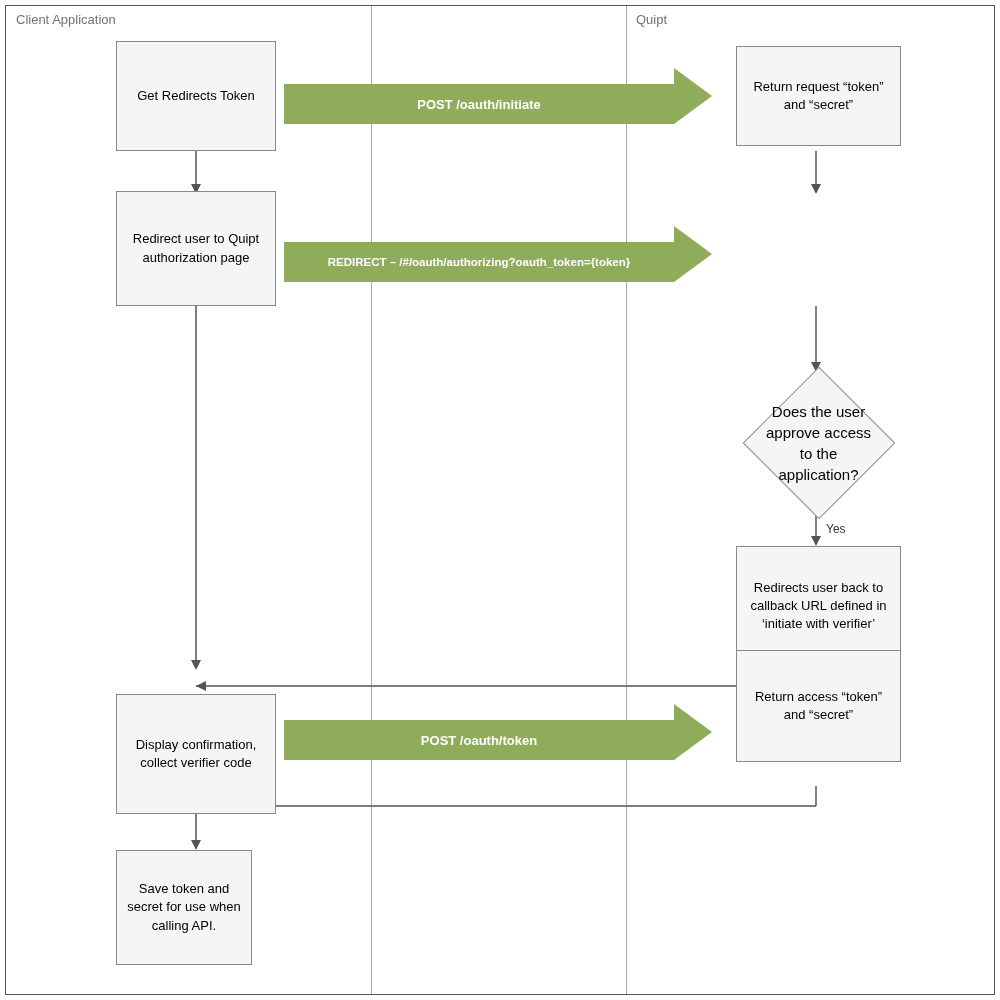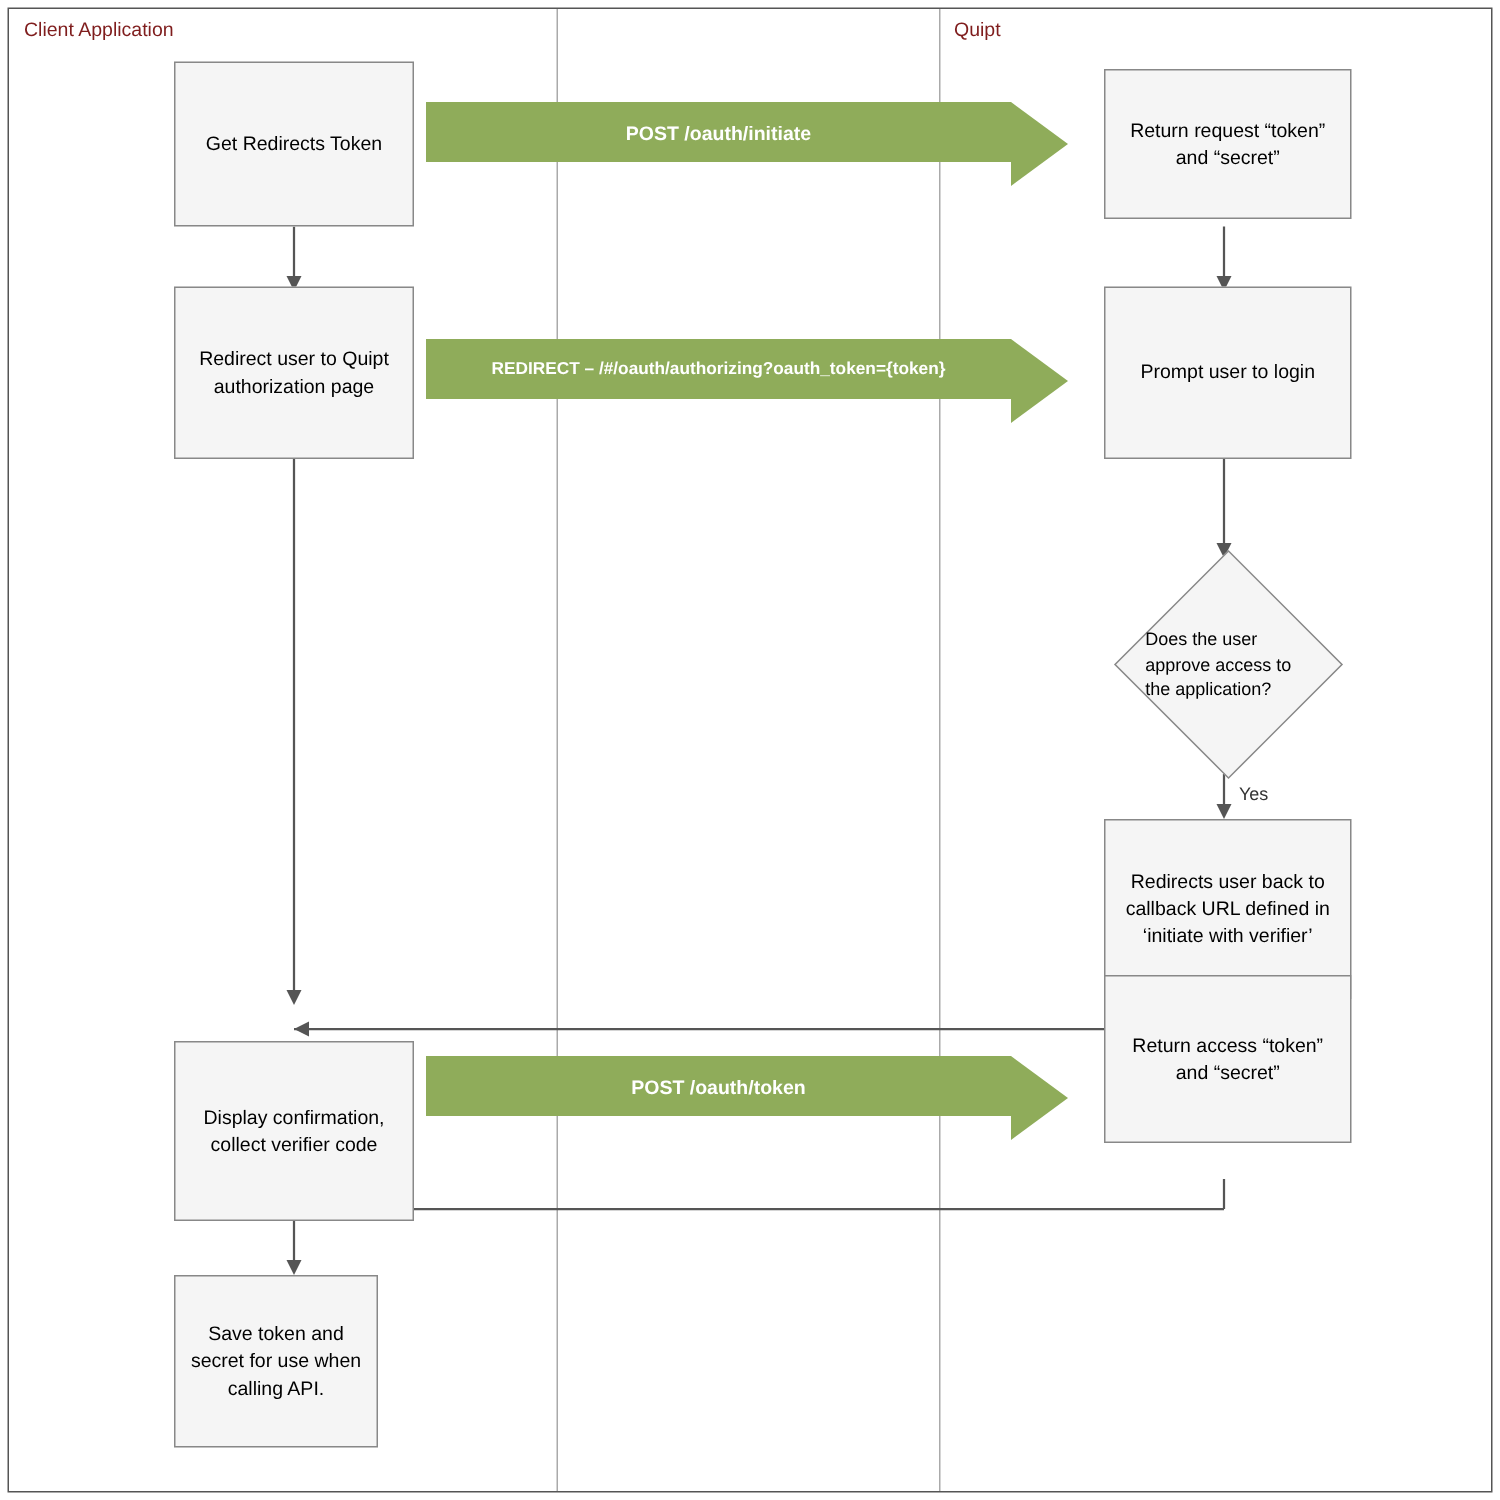--- a/index.html
+++ b/index.html
@@ -17,21 +17,21 @@
       height: 990px;
       border: 1.5px solid #555;
       position: relative;
       margin: 5px;
       background: #fff;
     }
     
     .section-label {
       position: absolute;
       font-size: 13px;
-      color: #7f1d1d;
+      color: #737373;
       top: 6px;
     }
     .label-client { left: 10px; }
     .label-quipt { left: 630px; }
 
     
     .divider {
       position: absolute;
       top: 0;
       left: 365px;
@@ -82,30 +82,31 @@
       position: absolute;
       width: 106px;
       height: 106px;
       border: 1.5px solid #888;
       background: #f5f5f5;
       transform: rotate(45deg);
     }
     .diamond-text {
       position: relative;
       z-index: 1;
-      font-size: 12px;
+      text-align: center;
+      font-size: 15px;
       line-height: 1.4;
       max-width: 110px;
     }
 
     
     .arrow-right {
       position: absolute;
       display: flex;
-      align-items: flex-start;
+      align-items: flex-end;
     }
     .arrow-body {
       background: #8fac5a;
       height: 40px;
       display: flex;
       align-items: center;
       justify-content: center;
       color: #fff;
       font-weight: bold;
       font-size: 13px;
@@ -181,23 +182,20 @@
     <div class="arrow-body" style="width:390px;">
       <span>POST /oauth/initiate</span>
     </div>
     <div class="arrow-head"></div>
   </div>
 
   <div class="flow-box" style="left:110px; top:185px; width:160px; height:115px;">
     <span>Redirect user to Quipt authorization page</span>
   </div>
 
-  <div class="flow-box" style="left:730px; top:185px; width:165px; height:115px;">
-    <span>Prompt user to login</span>
-  </div>
 
   <div class="arrow-right" style="left:278px; top:220px;">
     <div class="arrow-body" style="width:390px; font-size:11.5px;">
       <span>REDIRECT – /#/oauth/authorizing?oauth_token={token}</span>
     </div>
     <div class="arrow-head"></div>
   </div>
 
   <div class="diamond-wrapper" style="left:730px; top:362px; width:165px; height:150px;">
     <div class="diamond">

